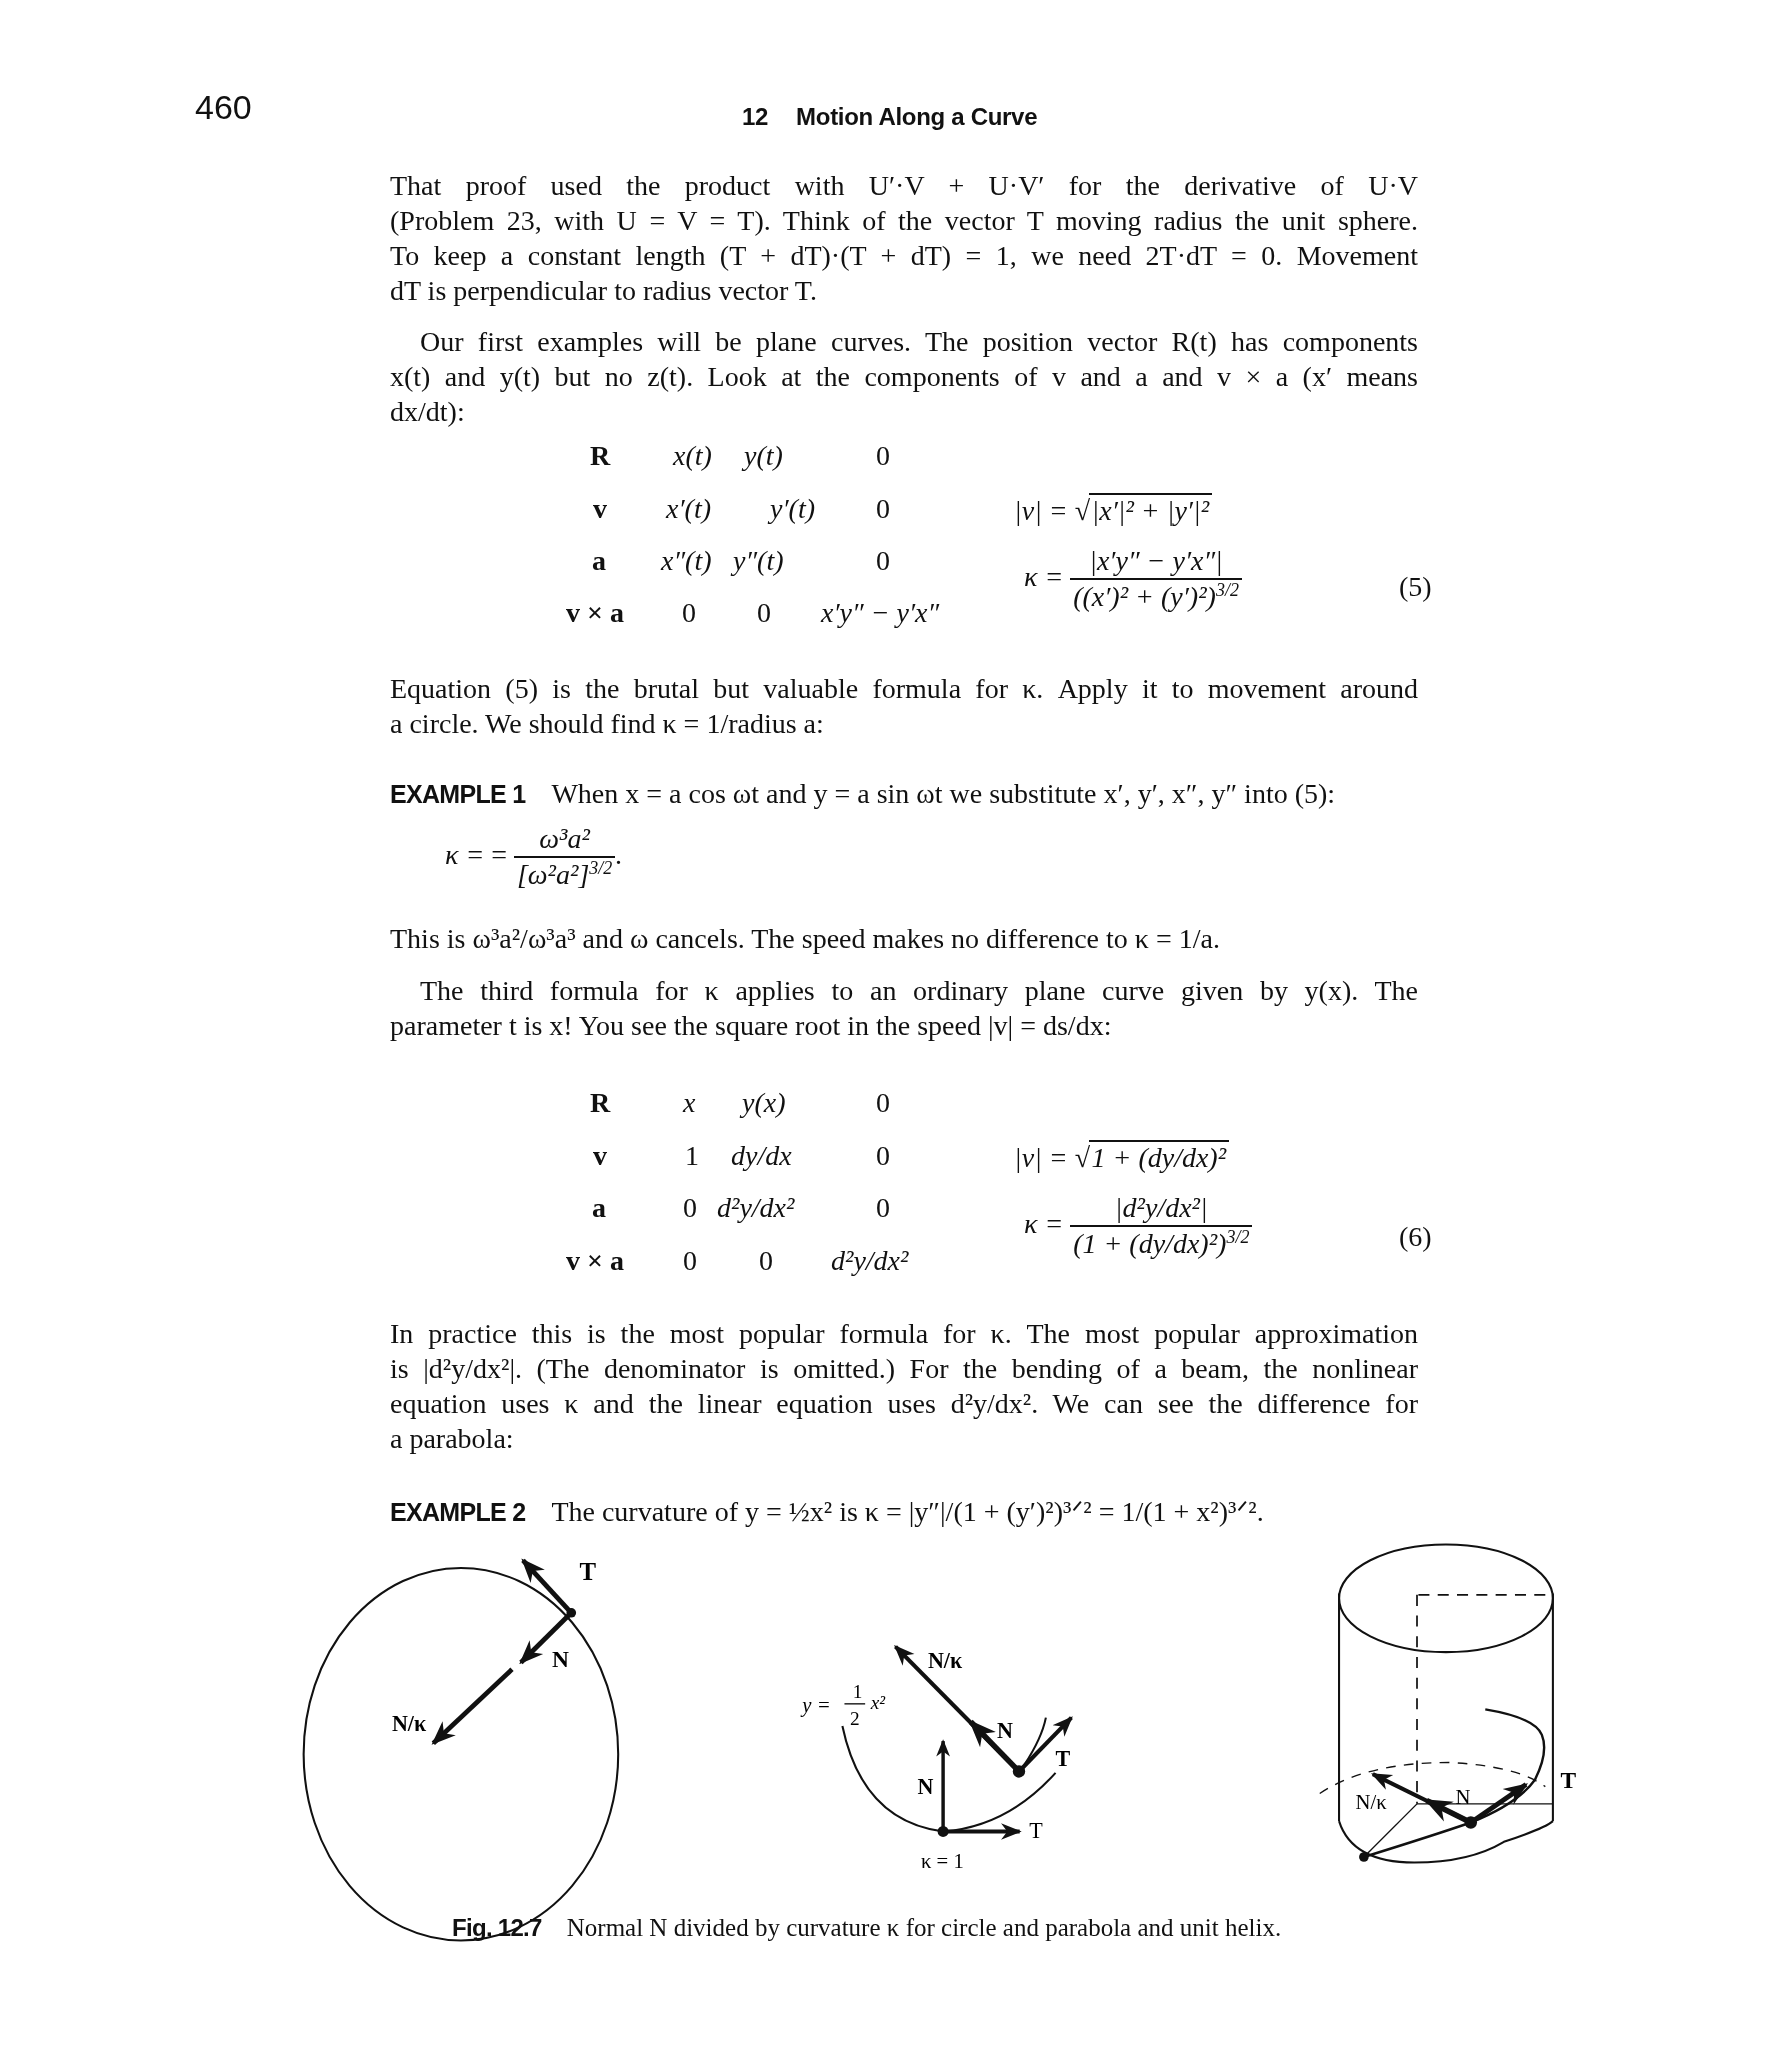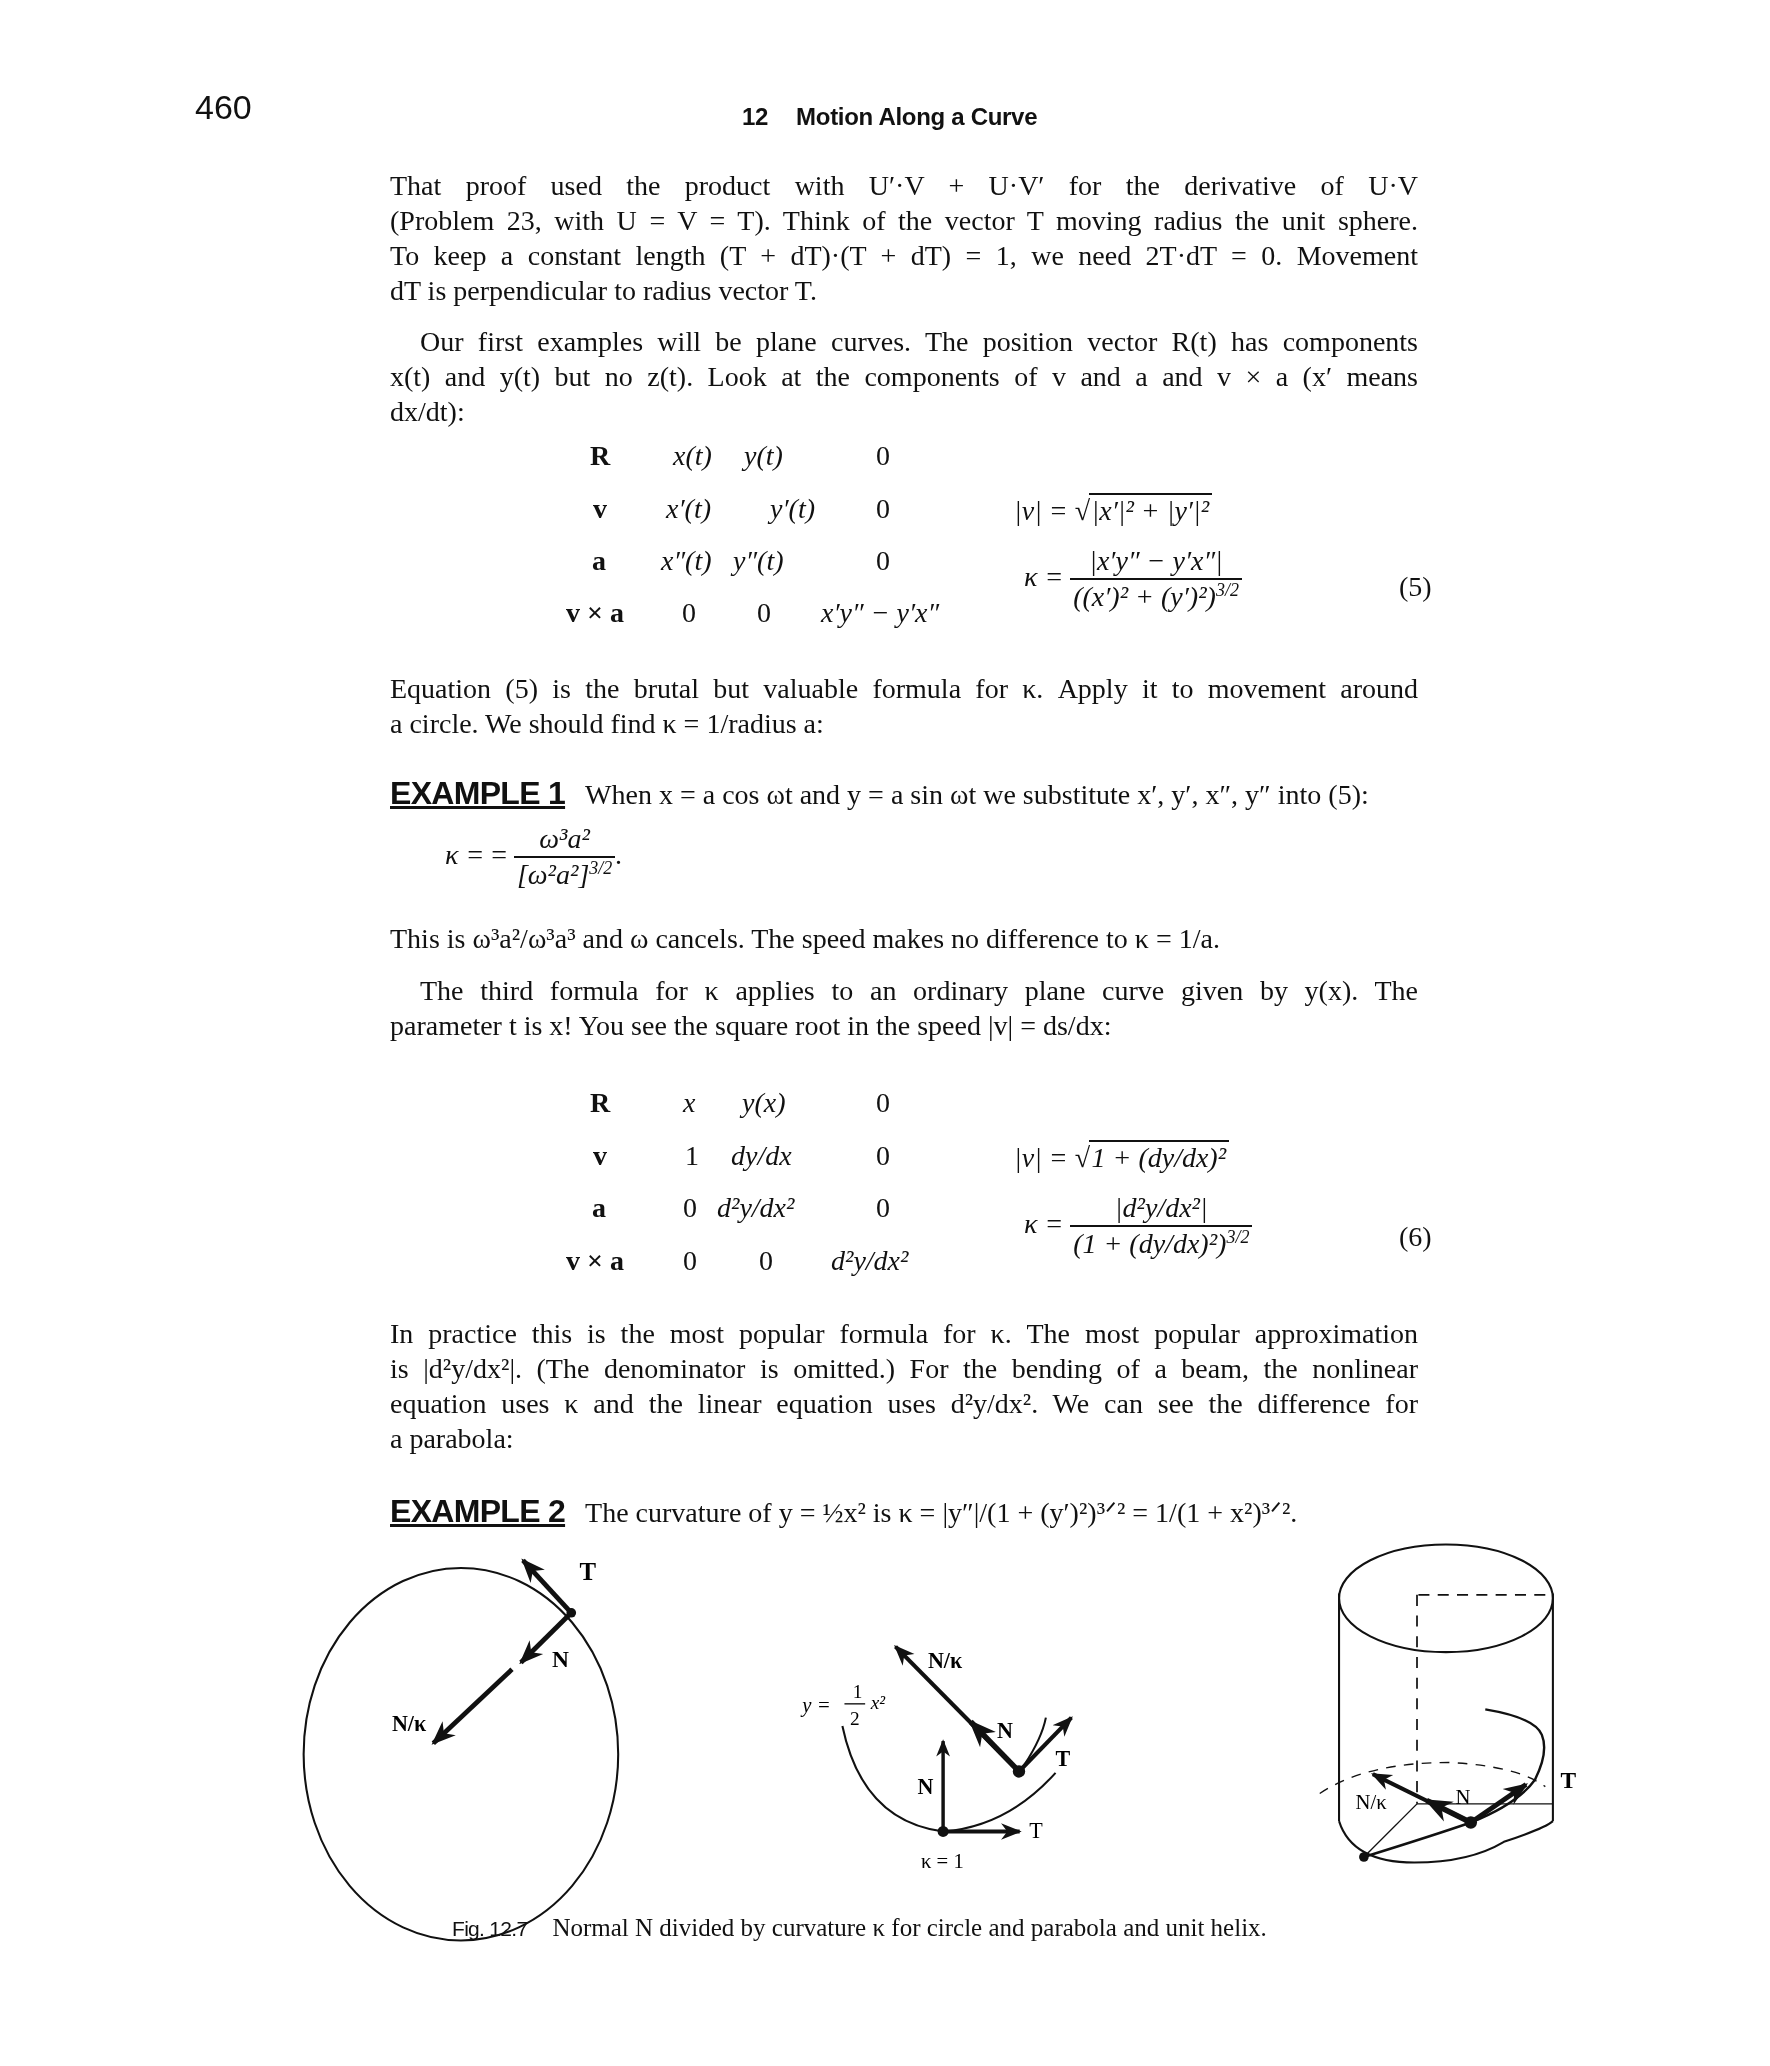--- a/index.html
+++ b/index.html
@@ -6,32 +6,32 @@
   body { width:1771px; height:2066px; position:relative; overflow:hidden; color:#111; font-family:"Liberation Serif","DejaVu Serif",serif; }
   .abs { position:absolute; white-space:nowrap; }
   .pagenum { left:195px; top:88px; font-family:"Liberation Sans","DejaVu Sans",sans-serif; font-size:34px; }
   .runhead { left:742px; top:103px; font-family:"Liberation Sans","DejaVu Sans",sans-serif; font-weight:bold; font-size:24px; letter-spacing:-0.3px; }
   .runhead .num { margin-right:28px; }
   .para { position:absolute; left:390px; width:1028px; font-size:28px; line-height:35px; text-align:justify; text-align-last:left; }
   .para .line { display:block; text-align:justify; text-align-last:justify; white-space:nowrap; }
   .para .line.last { text-align-last:left; }
   i, .it { font-style:italic; }
   b, .bf { font-weight:bold; }
-  .ex-label { font-family:"Liberation Sans","DejaVu Sans",sans-serif; font-weight:bold; font-size:32px; letter-spacing:-0.7px; margin-right:20px;text-decoration:underline; }
+  .ex-label { font-family:"Liberation Sans","DejaVu Sans",sans-serif; font-weight:bold; font-size:25px; letter-spacing:-0.7px; margin-right:26px; }
   .mtx { position:absolute; font-size:28px; }
   .mtx .cell { position:absolute; white-space:nowrap; }
   .eqno { position:absolute; font-size:28px; }
   .frac { display:inline-block; vertical-align:middle; text-align:center; }
   .frac .num, .frac .den { display:block; padding:0 2.8px; }
   .frac .num { border-bottom:2.1px solid #111; padding-bottom:1.4px; }
   .frac .den { padding-top:1px; }
   sup { font-size:18px; vertical-align:super; line-height:0; }
   .sqrt { display:inline-block; border-top:2.1px solid #111; padding:0 2.8px; margin-left:-1.4px; }
   .caption { left:452px; top:1914px; font-size:25px; }
-  .caption .figlab { font-family:"Liberation Sans","DejaVu Sans",sans-serif; font-weight:normal; font-size:21px; margin-right:25px; letter-spacing:-0.7px; }
+  .caption .figlab { font-family:"Liberation Sans","DejaVu Sans",sans-serif; font-weight:bold; font-size:24px; margin-right:25px; letter-spacing:-0.7px; }
   svg text { font-family:"Liberation Serif","DejaVu Serif",serif; }
 </style>
 </head>
 <body>
 
 <div class="abs pagenum">460</div>
 <div class="abs runhead">
   <span class="num">12</span><span>Motion Along a Curve</span>
 </div>
 

